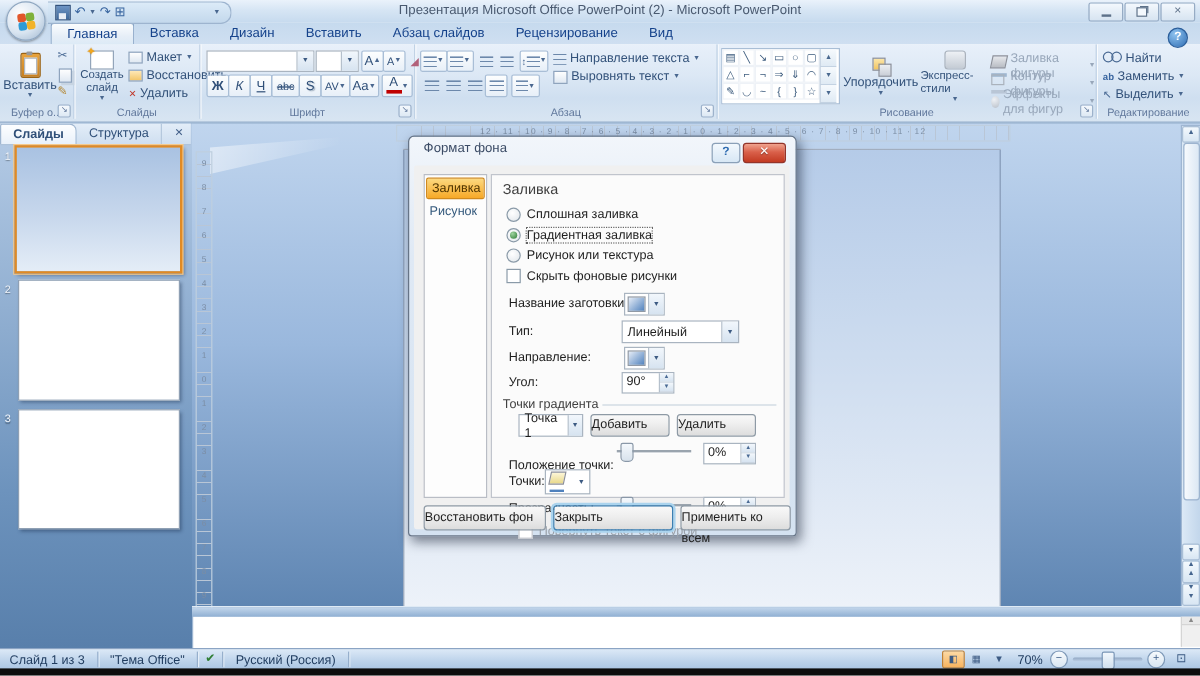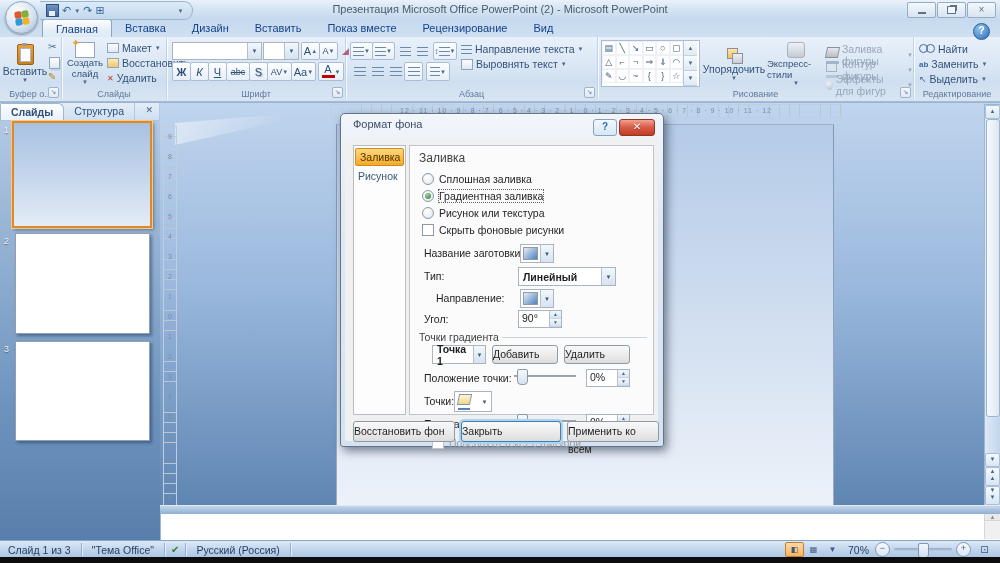--- a/index.html
+++ b/index.html
@@ -138,21 +138,21 @@
   .dnavitem.sel{background:linear-gradient(#fcd97f,#f7a928);border:1px solid #d18a1e;border-radius:2px;color:#503500;margin:2px 1px;}
   .dmain{position:absolute;left:64px;top:7px;width:243px;height:268px;background:#fbfbfb;border:1px solid #c0c4cc;font-size:10.5px;color:#1e1e1e;}
   .dhead{position:absolute;left:9px;top:5px;font-size:12px;color:#3f3f3f;}
   .radio{position:absolute;display:flex;align-items:center;gap:5px;}
   .rdot{width:10px;height:10px;border-radius:50%;border:1px solid #8a9aa8;background:radial-gradient(circle at 40% 35%,#fff,#dfe5ea);position:relative;}
   .rdot.on:before{content:"";position:absolute;left:2px;top:2px;width:6px;height:6px;border-radius:50%;
     background:radial-gradient(circle at 35% 30%,#9fd4a0,#2c7a32);}
   .chk{width:10px;height:10px;border:1px solid #8a9aa8;background:#fff;}
   .flabel{position:absolute;color:#1e1e1e;}
   .combo{position:absolute;background:#fff;border:1px solid #a9b4c0;display:flex;align-items:center;font-size:10.5px;}
-  .cval{padding:0 4px;font-weight:bold;}
+  .cval{padding:0 4px;}
   .cdrop{margin-left:auto;width:13px;align-self:stretch;display:flex;align-items:center;justify-content:center;
     background:linear-gradient(#f2f7fc,#d6e3f0);border-left:1px solid #b5c0cc;font-size:6px;color:#3c5a82;}
   .swatch{width:14px;height:11px;border:1px solid #9099a5;background:linear-gradient(135deg,#e6edf7,#4f81bd);margin:0 2px;}
   .spin{position:absolute;background:#fff;border:1px solid #a9b4c0;display:flex;font-size:10.5px;}
   .spv{flex:1;padding:1px 3px;}
   .sparr{width:11px;display:flex;flex-direction:column;border-left:1px solid #b5c0cc;}
   .sparr i{flex:1;font-style:normal;font-size:5px;line-height:6px;text-align:center;color:#4a6a94;
     background:linear-gradient(#f2f7fc,#d6e3f0);border-bottom:1px solid #c9d4e0;}
   .slider{position:absolute;width:62px;height:14px;}
   .strack{position:absolute;left:0;right:0;top:6px;height:2px;background:#9aa4ae;box-shadow:0 1px 0 #fff;}
@@ -197,21 +197,21 @@
         <span class="restic"></span>
       </span>
     <span class="wbtn">×</span>
   </div>
 
   <div class="ab tabrow">
     <span class="rtab act">Главная</span>
     <span class="rtab">Вставка</span>
     <span class="rtab">Дизайн</span>
     <span class="rtab">Вставить</span>
-    <span class="rtab">Показ вместе</span>
+    <span class="rtab">Абзац слайдов</span>
     <span class="rtab">Рецензирование</span>
     <span class="rtab">Вид</span>
   </div>
   <div class="ab helpbtn">?</div>
 
   <div class="ab ribbon"></div>
   <div class="ab ribbonedge"></div>
 
   <div class="grp" style="left:0;width:61px">
     <div class="tb" style="left:3px;top:3px;width:42px;height:45px;flex-direction:column">
@@ -497,42 +497,42 @@
         <span class="flabel" style="left:14px;top:101px">Название заготовки:</span>
         <div class="combo" style="left:110px;top:98px;width:32px;height:17px">
           <span class="swatch"></span>
             <span class="cdrop">▼</span>
         </div>
         <span class="flabel" style="left:14px;top:124px">Тип:</span>
         <div class="combo" style="left:108px;top:121px;width:96px;height:17px">
           <span class="cval">Линейный</span>
             <span class="cdrop">▼</span>
         </div>
-        <span class="flabel" style="left:26px;top:146px">Направление:</span>
+        <span class="flabel" style="left:14px;top:146px">Направление:</span>
         <div class="combo" style="left:110px;top:143px;width:32px;height:17px">
           <span class="swatch"></span>
             <span class="cdrop">▼</span>
         </div>
         <span class="flabel" style="left:14px;top:167px">Угол:</span>
         <div class="spin" style="left:108px;top:164px;width:42px;height:16px">
           <span class="spv">90°</span>
           <span class="sparr">
               <i>▲</i>
               <i>▼</i>
             </span>
         </div>
         <span class="flabel" style="left:9px;top:185px;color:#3f3f3f">Точки градиента</span>
         <span class="groupline" style="left:92px;top:191px;width:145px"></span>
         <div class="combo" style="left:22px;top:199px;width:52px;height:17px">
           <span class="cval">Точка 1</span>
             <span class="cdrop">▼</span>
         </div>
         <div class="vbtn" style="left:82px;top:199px;width:64px;height:17px;line-height:16px">Добавить</div>
         <div class="vbtn" style="left:154px;top:199px;width:64px;height:17px;line-height:16px">Удалить</div>
-        <span class="flabel" style="left:14px;top:226px">Положение точки:</span>
+        <span class="flabel" style="left:14px;top:236px">Положение точки:</span>
         <div class="slider" style="left:104px;top:223px">
           <span class="strack"></span>
           <span class="sgrip"></span>
         </div>
         <div class="spin" style="left:176px;top:223px;width:42px;height:16px">
           <span class="spv">0%</span>
           <span class="sparr">
               <i>▲</i>
               <i>▼</i>
             </span>

